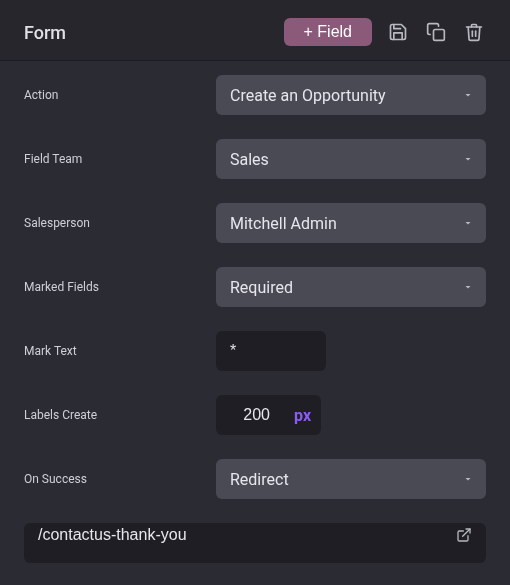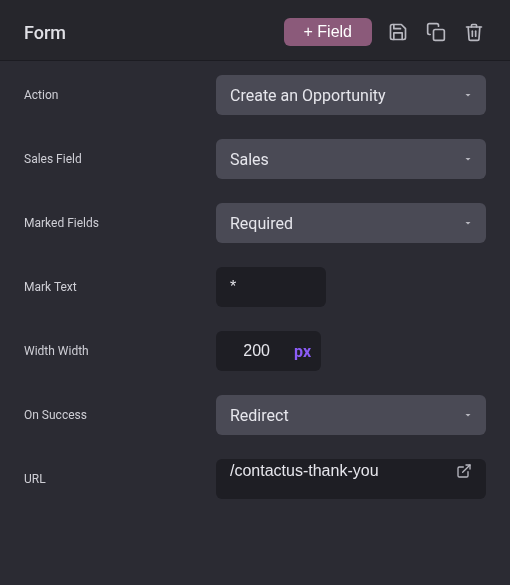--- a/index.html
+++ b/index.html
@@ -198,33 +198,46 @@
         <span class="select-caret">
           <svg width="12" height="12" viewBox="0 0 24 24" fill="#b8b8c0">
               <path d="M7 10l5 5 5-5z"></path>
             </svg>
         </span>
       </div>
     </div>
   </div>
 
   <div class="row">
-    <div class="label">Sales Field</div>
+    <div class="label">Field Team</div>
     <div class="controls">
       <div class="select">
         <span class="select-text">Sales</span>
         <span class="select-caret">
           <svg width="12" height="12" viewBox="0 0 24 24" fill="#b8b8c0">
               <path d="M7 10l5 5 5-5z"></path>
             </svg>
         </span>
       </div>
     </div>
   </div>
 
+  <div class="row">
+    <div class="label">Salesperson</div>
+    <div class="controls">
+      <div class="select">
+        <span class="select-text">Mitchell Admin</span>
+        <span class="select-caret">
+          <svg width="12" height="12" viewBox="0 0 24 24" fill="#b8b8c0">
+              <path d="M7 10l5 5 5-5z"></path>
+            </svg>
+        </span>
+      </div>
+    </div>
+  </div>
 
   <div class="row">
     <div class="label">Marked Fields</div>
     <div class="controls">
       <div class="select">
         <span class="select-text">Required</span>
         <span class="select-caret">
           <svg width="12" height="12" viewBox="0 0 24 24" fill="#b8b8c0">
               <path d="M7 10l5 5 5-5z"></path>
             </svg>
@@ -234,21 +247,21 @@
   </div>
 
   <div class="row">
     <div class="label">Mark Text</div>
     <div class="controls">
       <input class="input-dark" value="*" style="">
     </div>
   </div>
 
   <div class="row">
-    <div class="label">Width Width</div>
+    <div class="label">Labels Create</div>
     <div class="controls">
       <input class="input-dark num" value="200" style="">
       <span class="unit">px</span>
     </div>
   </div>
 
   <div class="row">
     <div class="label">On Success</div>
     <div class="controls">
       <div class="select">
@@ -256,21 +269,20 @@
         <span class="select-caret">
           <svg width="12" height="12" viewBox="0 0 24 24" fill="#b8b8c0">
               <path d="M7 10l5 5 5-5z"></path>
             </svg>
         </span>
       </div>
     </div>
   </div>
 
   <div class="row">
-    <div class="label">URL</div>
     <div class="controls">
       <div class="url-wrap">
         <input class="url-text" value="/contactus-thank-you" style="">
         <button class="icon-btn">
           <svg width="16" height="16" viewBox="0 0 24 24" fill="none" stroke="#b8b8c0" stroke-width="2" stroke-linecap="round" stroke-linejoin="round">
               <path d="M18 13v6a2 2 0 0 1-2 2H5a2 2 0 0 1-2-2V8a2 2 0 0 1 2-2h6"></path>
               <polyline points="15 3 21 3 21 9"></polyline>
               <line x1="10" y1="14" x2="21" y2="3"></line>
             </svg>
         </button>

